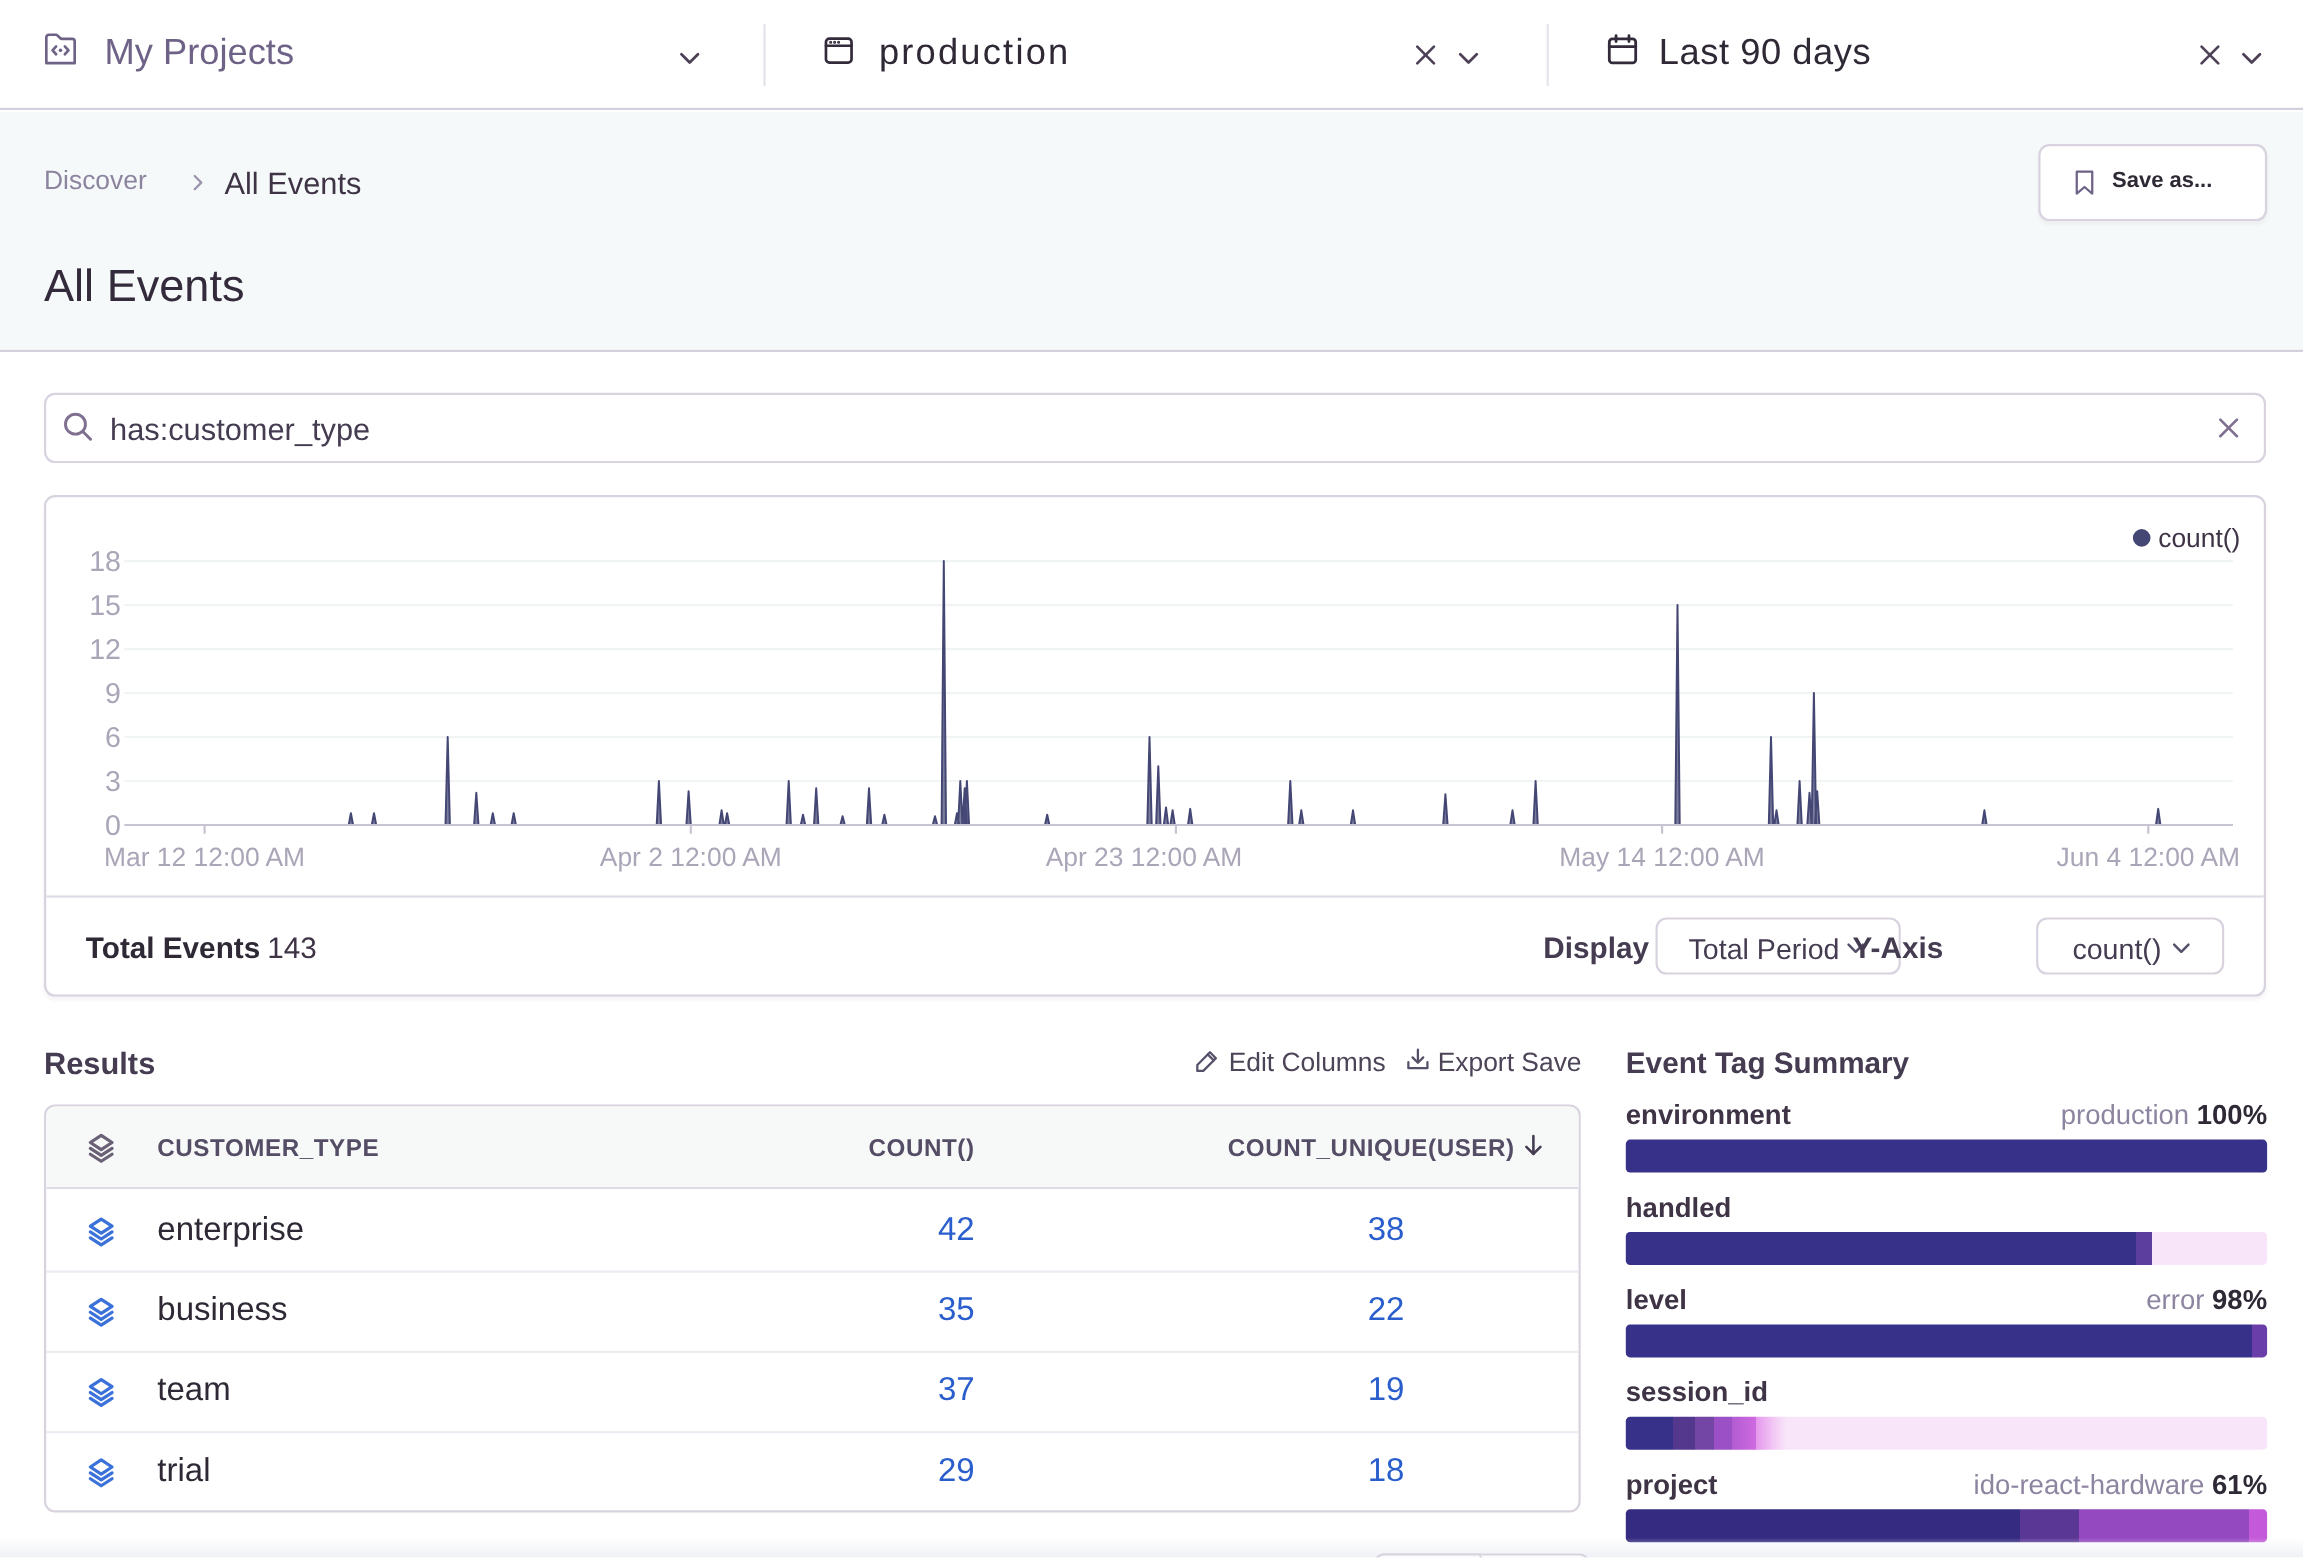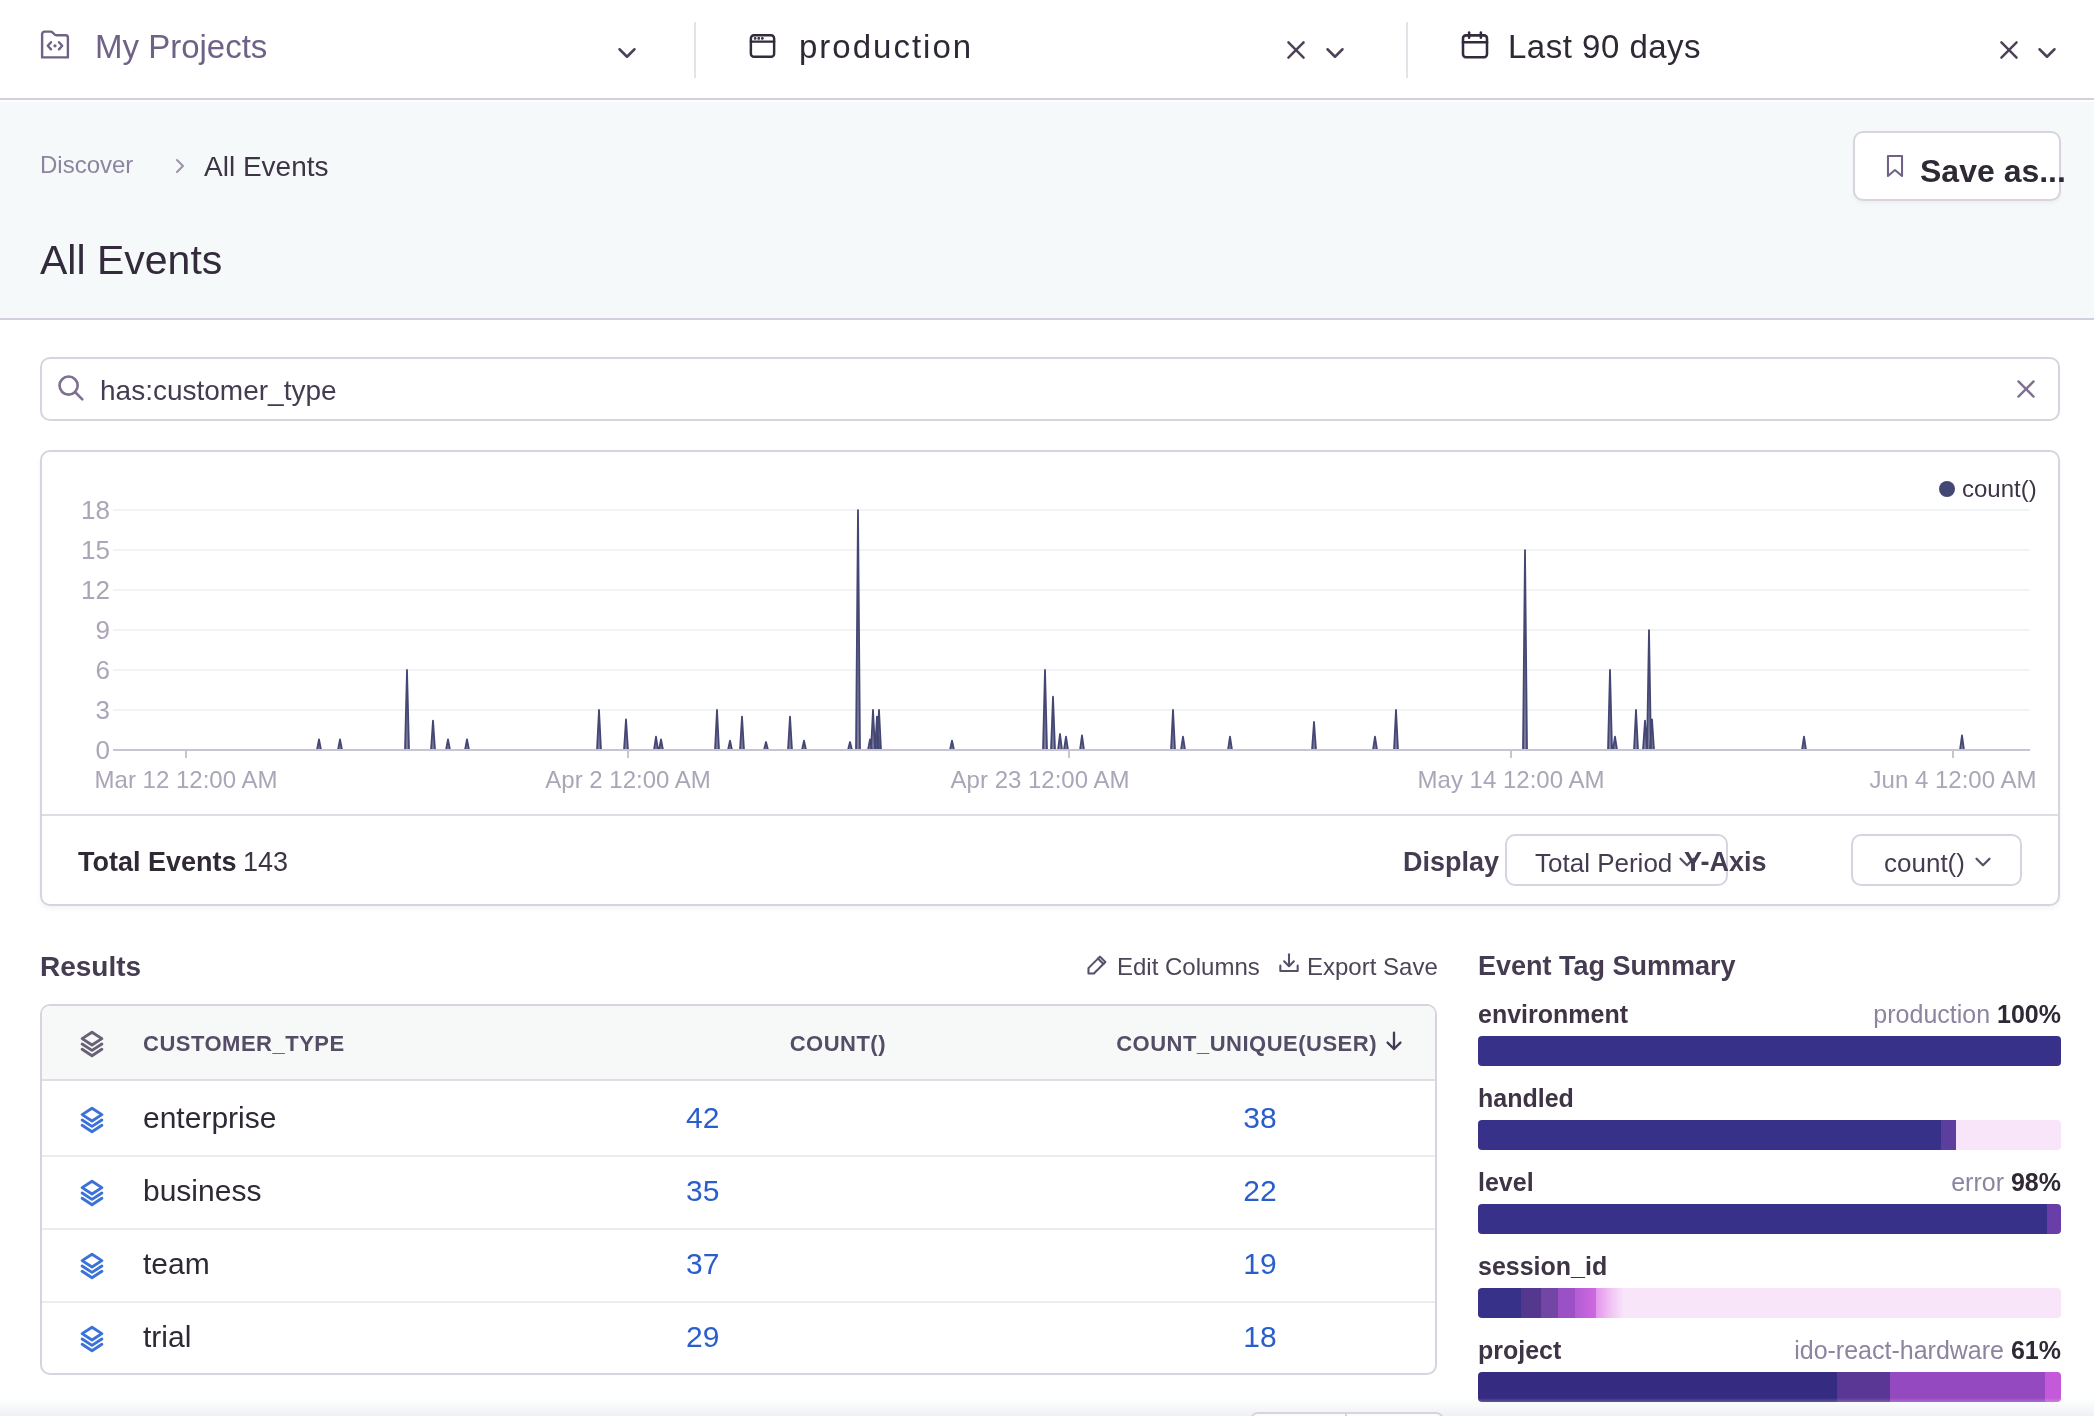--- a/index.html
+++ b/index.html
@@ -66,21 +66,21 @@
   <div class="abs" style="left:40px;top:151px;font-size:24px;color:#8D84A0;">Discover</div>
   <svg class="abs" style="left:168px;top:154px" width="24" height="24" viewBox="0 0 24 24" fill="none" stroke="#9A92AB" stroke-width="2" stroke-linecap="round" stroke-linejoin="round">
       <polyline points="9,6 15,12 9,18"></polyline>
     </svg>
   <div class="abs" style="left:204px;top:151px;font-size:28px;color:#3E3446;">All Events</div>
 
   <div class="abs" style="left:1853px;top:131px;width:208px;height:70px;background:#fff;border:2px solid #D8D3DF;border-radius:10px;box-shadow:0 3px 3px rgba(45,0,85,0.04);"></div>
   <svg class="abs" style="left:1882px;top:150px" width="26" height="32" viewBox="0 0 24 24" fill="none" stroke="#6F6287" stroke-width="1.9" stroke-linejoin="round" stroke-linecap="round">
     <path d="M5.5 2.8 h13 V21.2 L12 15.7 5.5 21.2 Z"></path>
   </svg>
-  <div class="abs" style="left:1920px;top:153px;font-size:32px;font-weight:bold;color:#2f2936;">Save as...</div>
+  <div class="abs" style="left:1920px;top:153px;font-size:20px;font-weight:bold;color:#2f2936;">Save as...</div>
 
   <div class="abs" style="left:40px;top:237px;font-size:41px;color:#332B3B;">All Events</div>
 
   <div class="abs" style="left:40px;top:357px;width:2020px;height:64px;background:#fff;border:2px solid #D8D3DF;border-radius:10px;"></div>
   <svg class="abs" style="left:55px;top:372px" width="32" height="32" viewBox="0 0 24 24" fill="none" stroke="#80708F" stroke-width="2" stroke-linecap="round">
       <circle cx="10.2" cy="10.2" r="6.8"></circle>
       <line x1="15.2" y1="15.2" x2="20.5" y2="20.5"></line>
     </svg>
   <div class="abs" style="left:100px;top:375px;font-size:28px;color:#453C52;">has:customer_type</div>
   <svg class="abs" style="left:2012px;top:375px" width="28" height="28" viewBox="0 0 24 24" fill="none" stroke="#80708F" stroke-width="2" stroke-linecap="round">
@@ -239,20 +239,20 @@
   <div class="abs tagval" style="top:1336px;"><span>ido-react-hardware</span> <b>61%</b></div>
   <div class="abs bar" style="top:1372px;background:linear-gradient(to right,#352B80 0,#352B80 61.5%,#5A3795 61.5%,#5A3795 70.6%,#9449C0 70.6%,#9449C0 97.2%,#C45AD9 97.2%,#C45AD9 100%);"></div>
 
   <div class="abs" style="left:0;top:1398px;width:2094px;height:18px;background:linear-gradient(to bottom,rgba(238,241,245,0),#EEF1F5);z-index:5;"></div>
 
 </div>
 
 <style>
 .xlab { font-size:24px; color:#ABA5B8; text-align:center; white-space:nowrap; }
 .rowtxt { font-size:30px; color:#2f2936; }
-.bluetxt  { width:200px; font-size:30px; color:#2A5ECC; }
+.bluetxt  { width:200px; text-align:right; font-size:30px; color:#2A5ECC; }
 .bluetxt2 { width:300px; text-align:center; font-size:30px; color:#2A5ECC; }
 .rowline { left:42px; width:1393px; height:2px; background:#EDEAF1; position:absolute; }
 .taglabel { left:1478px; font-size:25px; font-weight:bold; color:#3E3446; }
 .tagval { left:1478px; width:583px; text-align:right; font-size:25px; color:#8D84A0; }
 .tagval b { color:#2f2936; }
 .bar { left:1478px; width:583px; height:30px; border-radius:4px; }
 </style>
 
 </body></html>

